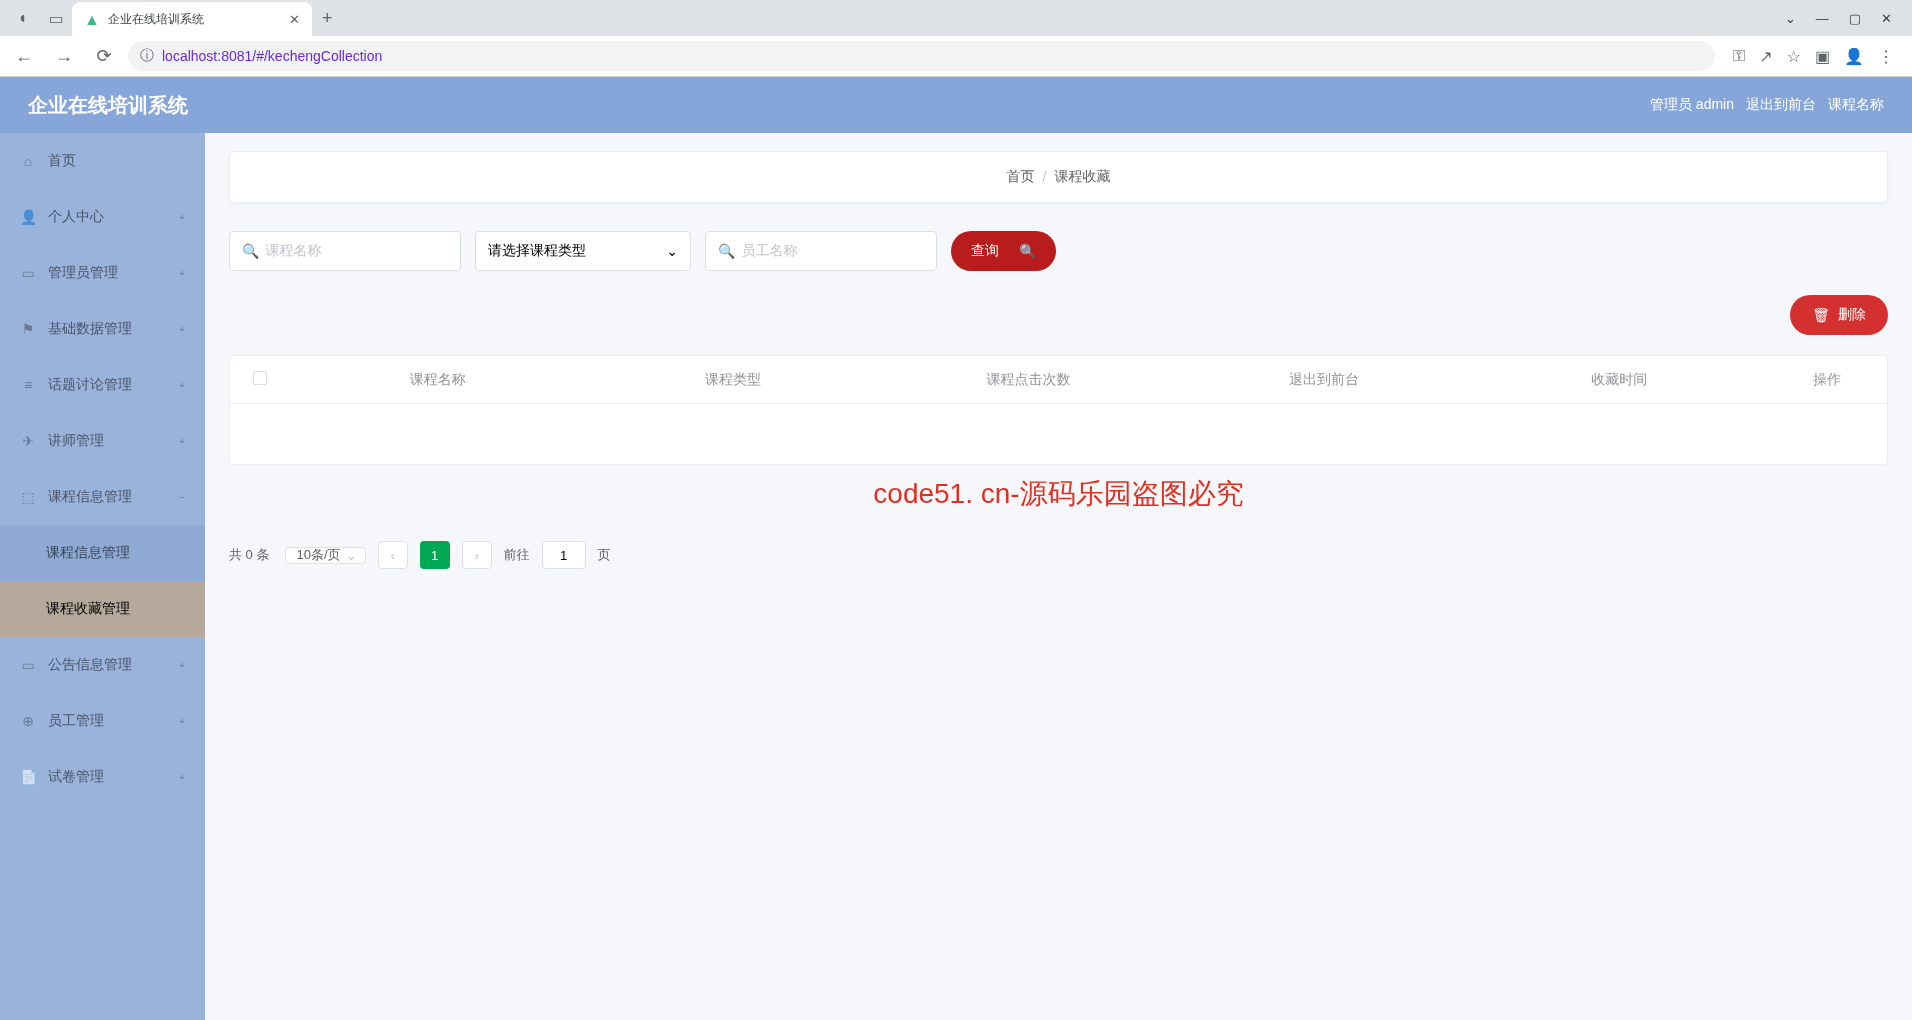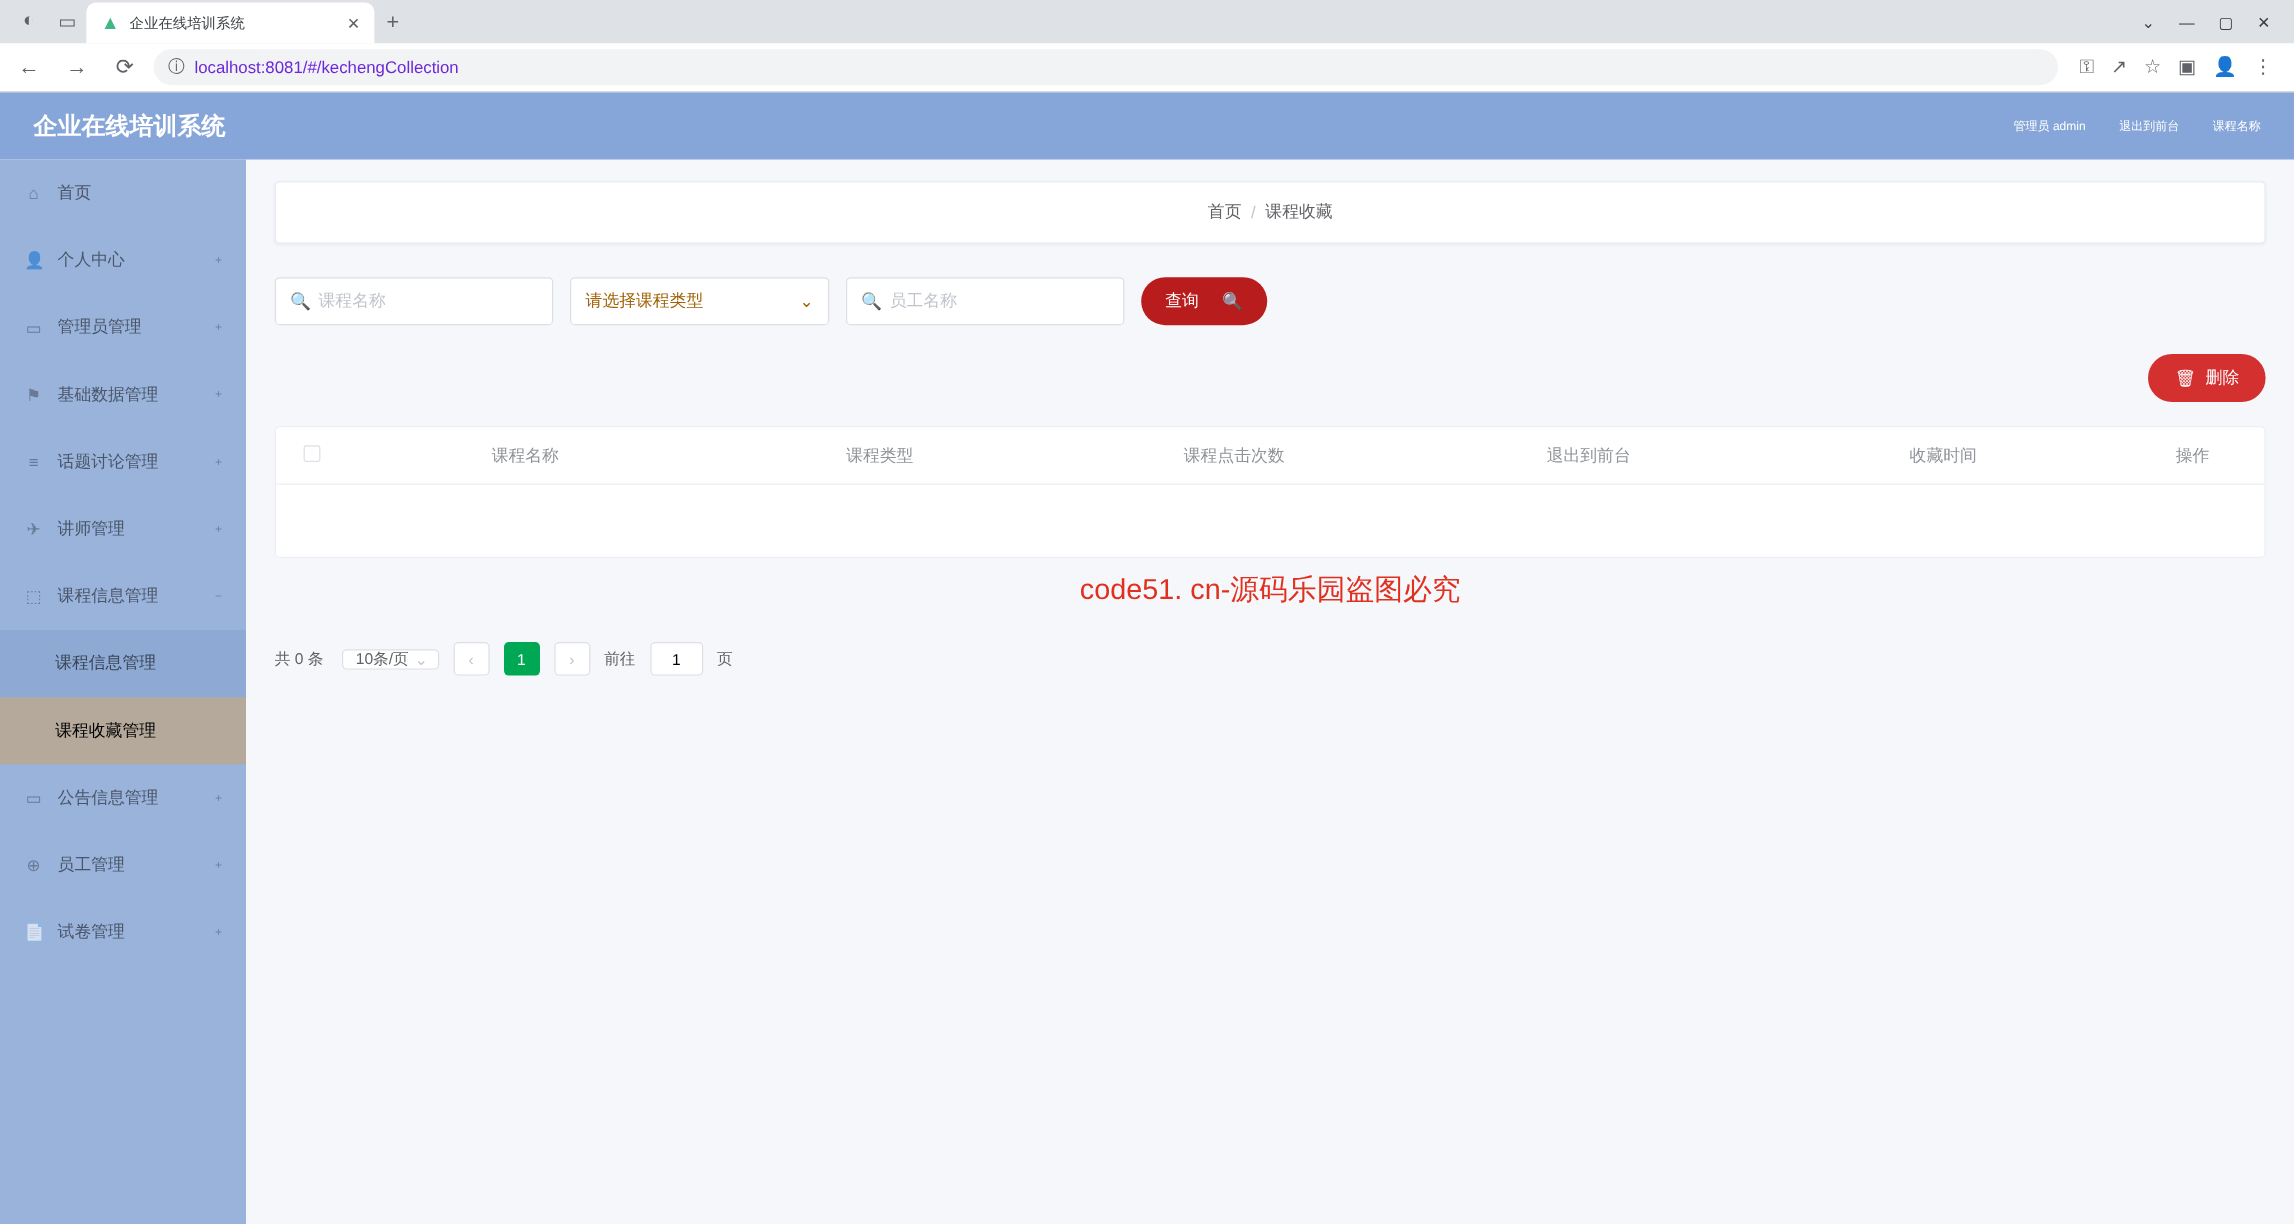--- a/index.html
+++ b/index.html
@@ -21,52 +21,52 @@
 .url-box { flex: 1; display: flex; align-items: center; height: 30px; background: #f1f3f4; border-radius: 15px; padding: 0 12px; gap: 8px; font-size: 14px; }
 .url-info-icon { color: #5f6368; font-size: 14px; }
 .url-text { color: #6d28d9; }
 .right-icons { display: flex; gap: 14px; align-items: center; padding: 0 10px; color: #5f6368; }
 .right-icons span { cursor: pointer; }
 
 
 .app { display: flex; flex-direction: column; height: calc(100vh - 76px); }
 .app-header { background: #86a6d9; color: #fff; height: 56px; display: flex; align-items: center; padding: 0 28px; }
 .app-title { font-size: 20px; font-weight: 700; }
-.hdr-right { margin-left: auto; display: flex; gap: 28px; font-size: 10px; }
+.hdr-right { margin-left: auto; display: flex; gap: 12px; font-size: 14px; }
 .hdr-item { cursor: pointer; }
 
 
 .body { display: flex; flex: 1; overflow: hidden; }
 .sidebar { width: 205px; background: #99b3db; display: flex; flex-direction: column; overflow-y: auto; }
 .side-item { display: flex; align-items: center; height: 56px; padding: 0 20px; color: #4a5568; font-size: 14px; gap: 12px; position: relative; cursor: pointer; }
 .side-item.sub { padding-left: 46px; background: #8da9d4; color: #3a4656; }
 .side-item.sub.active { background: #b4a99b; color: #000000; }
 .side-icon { width: 16px; text-align: center; opacity: 0.6; }
 .side-expand { margin-left: auto; font-size: 10px; opacity: 0.5; }
 
 
 .main { flex: 1; background: #f5f7fa; padding: 18px 24px; overflow-y: auto; position: relative; }
 .breadcrumb-card { background: #fff; border: 1px solid #e6ebf5; border-radius: 4px; height: 52px; display: flex; align-items: center; justify-content: center; font-size: 14px; color: #606266; margin-bottom: 28px; box-shadow: 0 1px 3px rgba(0,0,0,0.05); }
 .bc-sep { margin: 0 8px; color: #c0c4cc; }
 
 .filter-row { display: flex; gap: 14px; margin-bottom: 24px; }
 .search-input { width: 232px; height: 40px; border: 1px solid #dcdfe6; border-radius: 4px; display: flex; align-items: center; padding: 0 12px; color: #c0c4cc; font-size: 14px; background: #fff; gap: 6px; }
-.select-input { width: 216px; height: 40px; border: 1px solid #dcdfe6; border-radius: 4px; display: flex; align-items: center; padding: 0 12px; color: #a16207; font-size: 14px; background: #fff; justify-content: space-between; }
+.select-input { width: 216px; height: 40px; border: 1px solid #dcdfe6; border-radius: 4px; display: flex; align-items: center; padding: 0 12px; color: #000000; font-size: 14px; background: #fff; justify-content: space-between; }
 .query-btn { background: #b91c1c; color: #fff; border: none; height: 40px; padding: 0 20px; border-radius: 20px; font-size: 14px; display: flex; align-items: center; gap: 20px; cursor: pointer; }
 
 .action-row { display: flex; justify-content: flex-end; margin-bottom: 20px; }
 .delete-btn { background: #d43030; color: #fff; border: none; height: 40px; padding: 0 22px; border-radius: 20px; font-size: 14px; display: flex; align-items: center; gap: 8px; cursor: pointer; }
 
 .table { background: #fff; border: 1px solid #ebeef5; border-radius: 4px; }
 .thead { display: flex; align-items: center; height: 48px; color: #909399; font-size: 14px; font-weight: 500; border-bottom: 1px solid #ebeef5; }
 .th { text-align: center; }
 .th:nth-child(1){width:60px;} .th:nth-child(2){flex:1;} .th:nth-child(3){flex:1;} .th:nth-child(4){flex:1;} .th:nth-child(5){flex:1;} .th:nth-child(6){flex:1;} .th:nth-child(7){width:120px;font-family:Liberation Mono, monospace;}
 .tbody-empty { height: 60px; }
 
-.watermark-notice { text-align: center; color: #e03020; font-size: 24px; font-family: "SimHei", sans-serif; margin: 10px 0 28px; font-weight: 400; }
+.watermark-notice { text-align: center; color: #e03020; font-size: 28px; font-family: "SimHei", sans-serif; margin: 10px 0 28px; font-weight: 400; }
 
 .pagination { display: flex; align-items: center; gap: 12px; font-size: 13px; color: #606266; }
 .pg-total { margin-right: 4px; }
 .pg-size { border: 1px solid #dcdfe6; border-radius: 4px; height: 17px; padding: 0 24px 0 10px; display: flex; align-items: center; background: #fff; position: relative; }
 .pg-size::after { content: '⌄'; position: absolute; right: 8px; color: #c0c4cc; }
 .pg-nav { width: 30px; height: 28px; border: 1px solid #dcdfe6; border-radius: 4px; display: flex; align-items: center; justify-content: center; color: #c0c4cc; background: #fff; }
 .pg-page { width: 30px; height: 28px; background: #00a854; color: #fff; border-radius: 4px; display: flex; align-items: center; justify-content: center; font-weight: 500; }
 .pg-jump-input { width: 44px; height: 28px; border: 1px solid #dcdfe6; border-radius: 4px; text-align: center; font-size: 13px; }
 .chk { width: 14px; height: 14px; border: 1px solid #dcdfe6; border-radius: 2px; display: inline-block; }
 </style>

